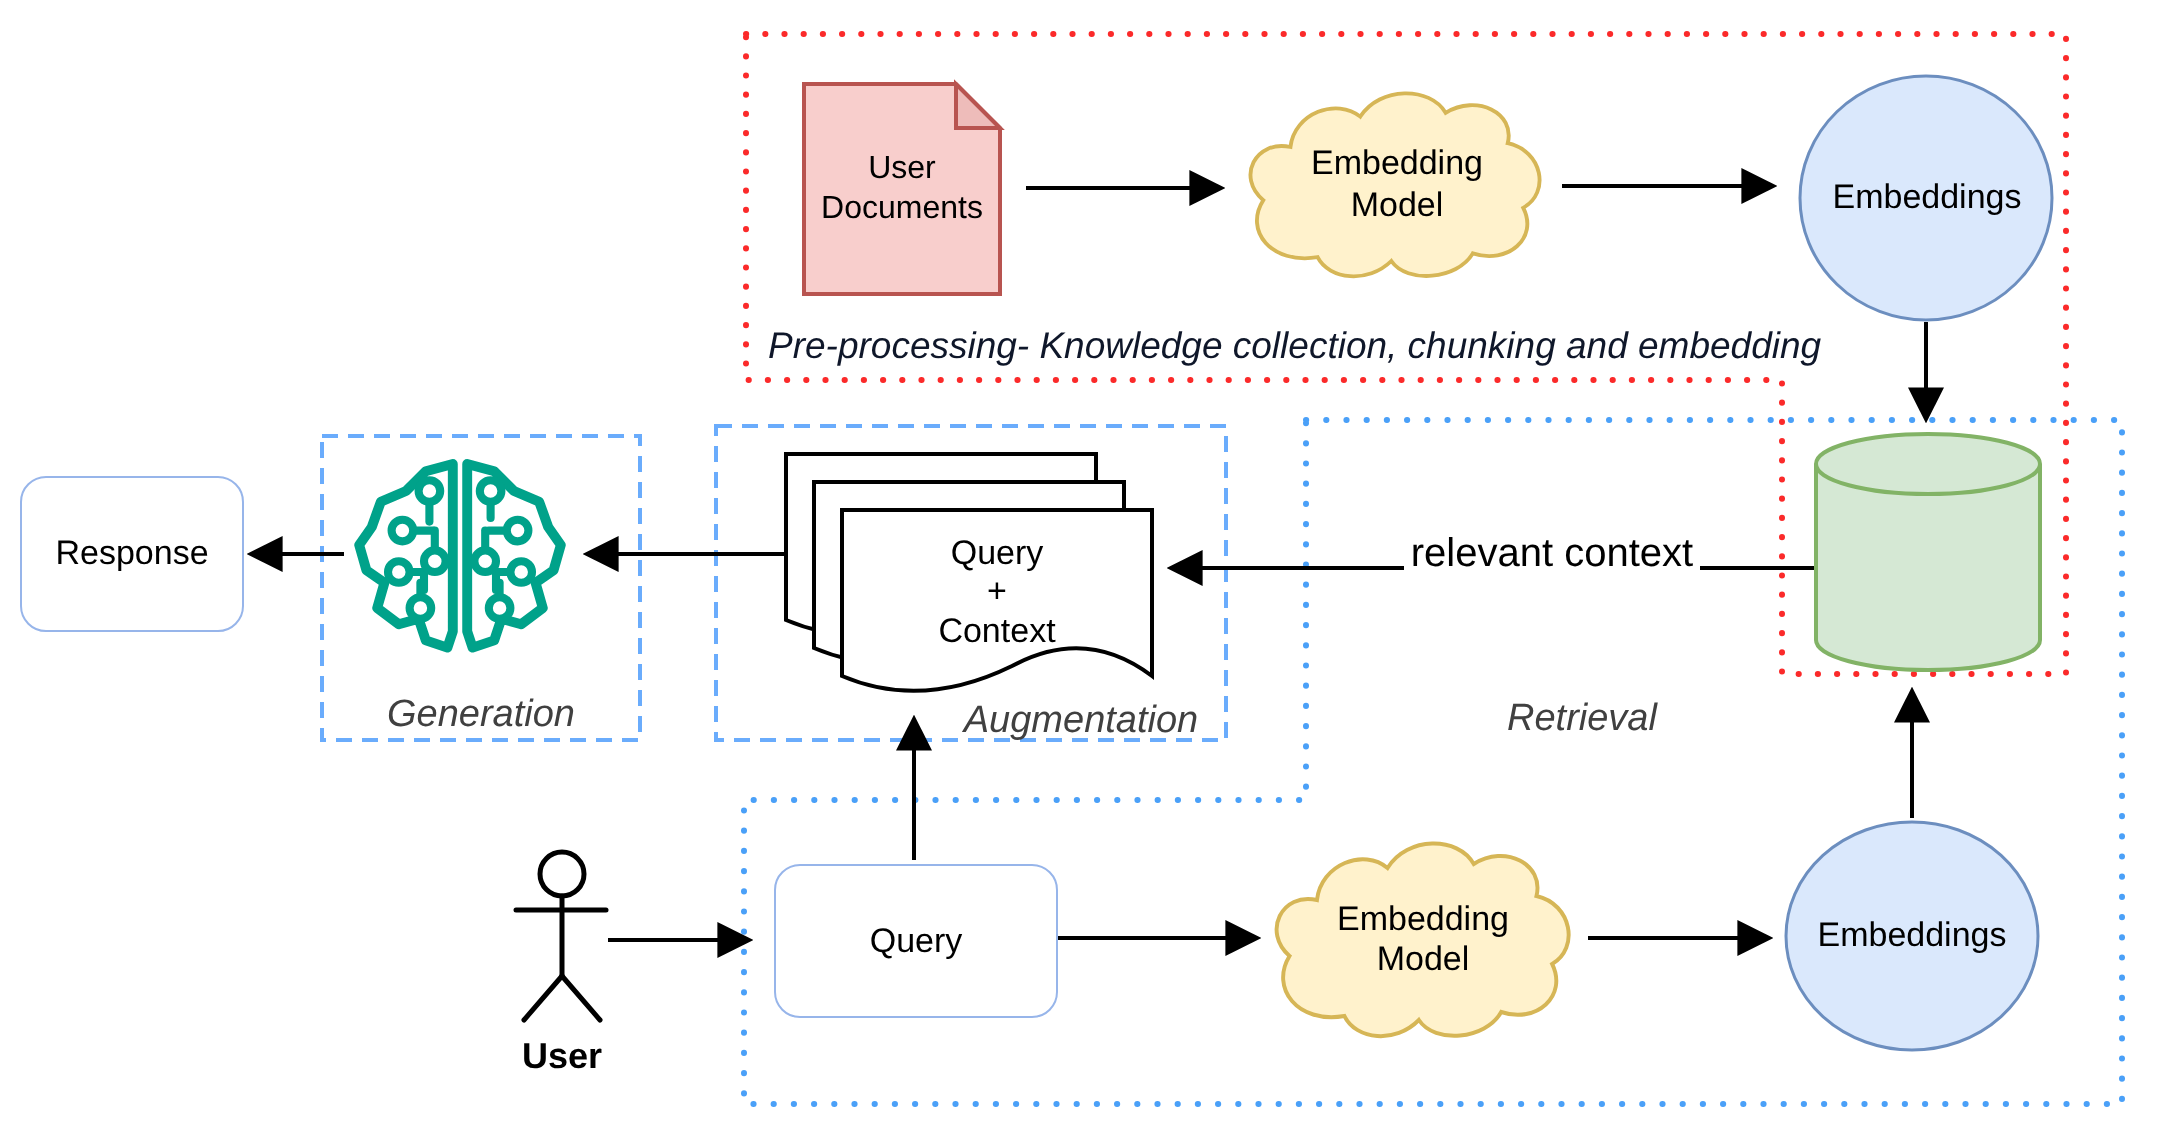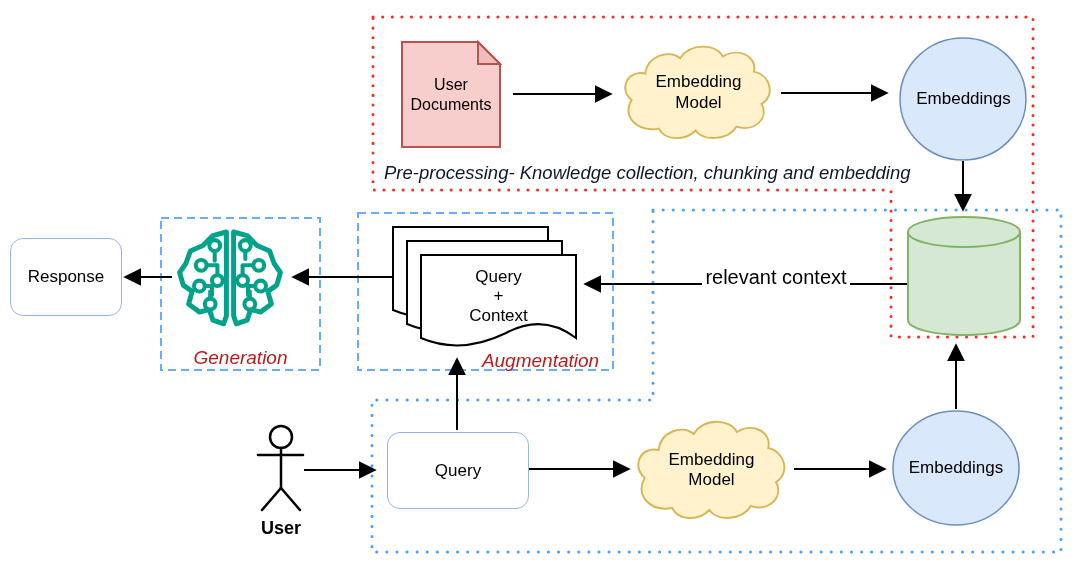--- a/index.html
+++ b/index.html
@@ -2,21 +2,21 @@
 <html><head>
 <meta charset="utf-8">
 <style>
   html,body{margin:0;padding:0;background:#fff;}
   #canvas{position:relative;width:1080px;height:571px;background:#fff;overflow:hidden;
           font-family:"Liberation Sans","DejaVu Sans",sans-serif;}
   #bg{position:absolute;left:0;top:0;}
   .lbl{position:absolute;display:flex;align-items:center;justify-content:center;
        text-align:center;white-space:pre-line;color:#000;line-height:1.2;}
   .node-lbl{font-size:17px;}
-  .sec-lbl{font-style:italic;font-size:19px;color:#b91c1c;}
+  .sec-lbl{font-style:italic;font-size:19px;color:#404040;}
   .red-lbl{font-style:italic;font-size:18.5px;color:#0f172a;justify-content:flex-start;
            text-align:left;white-space:nowrap;}
   .bold-lbl{font-weight:bold;font-size:18px;}
   .roundbox{position:absolute;background:#fff;border:1.5px solid #97b5ea;border-radius:13px;
             display:flex;align-items:center;justify-content:center;font-size:17px;}
   .ctx-lbl{font-size:20px;background:#fff;white-space:nowrap;text-align:center;}
 </style>
 </head>
 <body>
 
@@ -131,14 +131,15 @@
 +
 Context</div>
   <div class="lbl node-lbl" style="left:633px;top:420px;width:157px;height:100px;">Embedding
 Model</div>
   <div class="lbl node-lbl" style="left:893px;top:411px;width:126px;height:114px;">Embeddings</div>
   <div class="lbl bold-lbl" style="left:251px;top:518px;width:60px;height:22px;">User</div>
 
   <div class="lbl red-lbl" style="left:384px;top:160px;width:520px;height:26px;">Pre-processing- Knowledge collection, chunking and embedding</div>
   <div class="lbl sec-lbl" style="left:161px;top:346px;width:159px;height:24px;">Generation</div>
   <div class="lbl sec-lbl" style="left:463px;top:349px;width:155px;height:24px;">Augmentation</div>
+  <div class="lbl sec-lbl" style="left:711px;top:348px;width:160px;height:24px;">Retrieval</div>
 
 </div>
 
 </body></html>

